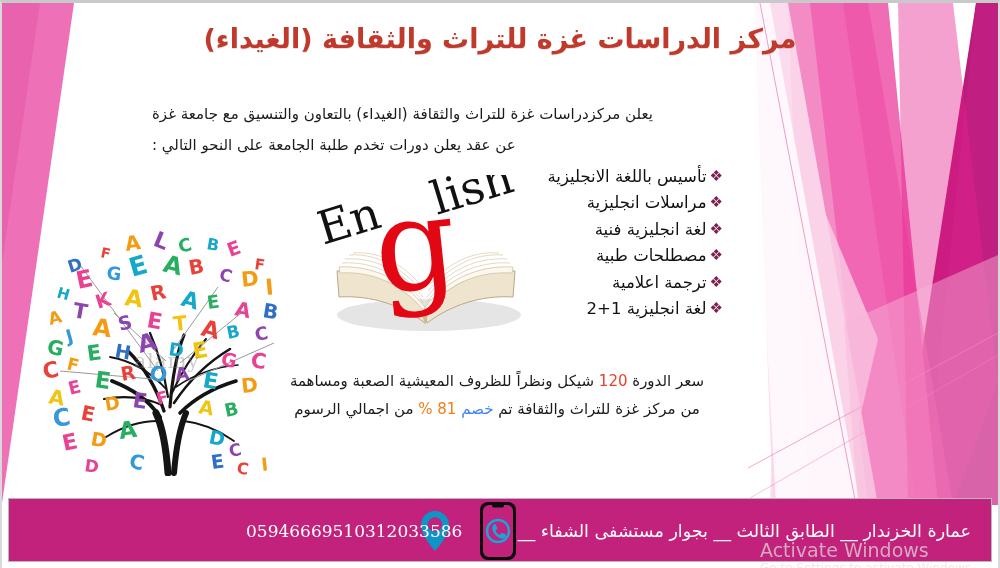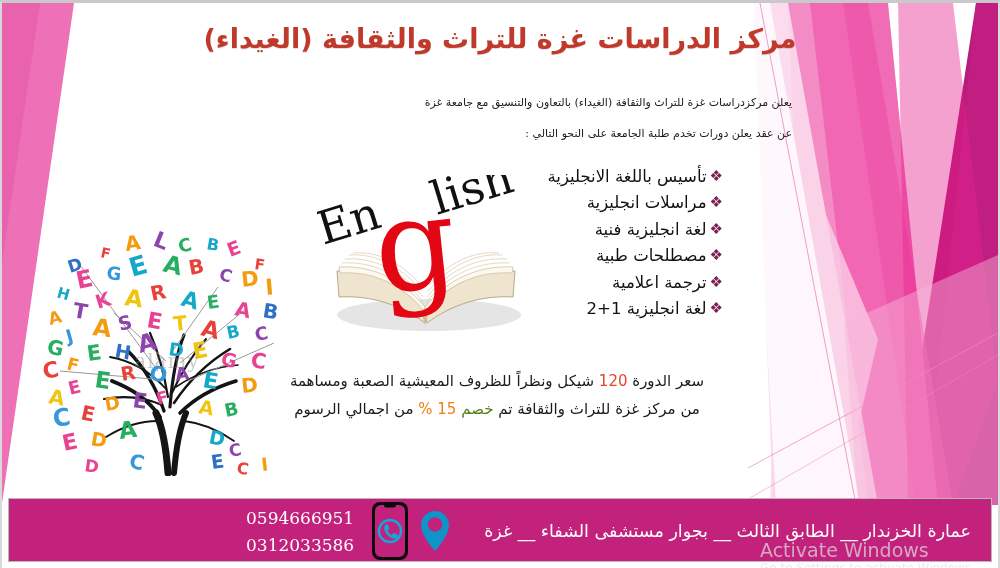--- a/index.html
+++ b/index.html
@@ -30,23 +30,23 @@
     color:#c0392b;
     font-family:"DejaVu Sans","Liberation Sans",sans-serif;
     font-weight:bold;
     font-size:27px;
     letter-spacing:1px;
     text-shadow:0 1px 0 rgba(0,0,0,.12);
   }
 
   
   #intro{
-    position:absolute;left:150px;width:640px;top:84px;
-    direction:rtl;text-align:right;
-    color:#1b1b1b;font-size:11px;line-height:31px;
+    position:absolute;left:150px;width:640px;top:96px;
+    direction:rtl;text-align:left;
+    color:#1b1b1b;font-size:15px;line-height:31px;
   }
   #intro .ln{display:block;}
 
   
   #course-list{
     position:absolute;right:275px;top:160px;width:430px;
     direction:rtl;list-style:none;margin:0;padding:0;
   }
   #course-list li{
     display:flex;align-items:center;justify-content:flex-start;
@@ -61,21 +61,21 @@
 
   
   #price{
     position:absolute;left:230px;width:530px;top:364px;
     direction:rtl;text-align:center;
     font-size:15px;line-height:28px;color:#1b1b1b;
   }
   #price .ln{display:block;}
   .hl-red{color:#e8432a;}
   .hl-orange{color:#f07f18;}
-  .hl-darkred{color:#4d7c0f;}
+  .hl-darkred{color:#3b82f6;}
 
   
   #logo-english{position:absolute;left:315px;top:172px;width:215px;height:175px;}
 
   
   #tree{position:absolute;left:38px;top:218px;width:250px;height:255px;}
   #tree .wm{
     position:absolute;left:22px;top:128px;width:210px;text-align:center;
     color:rgba(130,130,130,.40);font-size:20px;letter-spacing:1px;
     font-family:"DejaVu Serif","Liberation Serif",serif;
@@ -93,21 +93,21 @@
     display:flex;align-items:center;direction:rtl;gap:10px;
   }
   #address-text{
     color:#ffffff;font-size:17.5px;direction:rtl;white-space:nowrap;margin-left:24px;
   }
   #phone-block{
     position:absolute;left:237px;top:0;height:64px;
     display:flex;align-items:center;gap:16px;
   }
   #phone-numbers{
-    display:flex;flex-direction:column;justify-content:space-between;gap:7px;
+    display:flex;flex-direction:row;justify-content:space-between;
     color:#ffffff;font-size:17px;
     font-family:"DejaVu Serif","Liberation Serif",serif;
   }
 
   
   #watermark{
     position:absolute;left:758px;top:536px;width:240px;
     color:rgba(222,222,222,.72);
     font-size:19px;line-height:22px;
     font-family:"DejaVu Sans","Liberation Sans",sans-serif;
@@ -306,21 +306,21 @@
       <span class="txt">ترجمة اعلامية</span>
     </li>
     <li>
       <span class="bul">❖</span>
       <span class="txt">لغة انجليزية 1+2</span>
     </li>
   </ul>
 
   <div id="price">
     <span class="ln"><span>سعر الدورة </span><span class="hl-red">120</span><span> شيكل ونظراً للظروف المعيشية الصعبة ومساهمة</span></span>
-    <span class="ln"><span>من مركز غزة للتراث والثقافة تم </span><span class="hl-darkred">خصم</span><span class="hl-orange"> 15 %</span><span> من اجمالي الرسوم</span></span>
+    <span class="ln"><span>من مركز غزة للتراث والثقافة تم </span><span class="hl-darkred">خصم</span><span class="hl-orange"> 81 %</span><span> من اجمالي الرسوم</span></span>
   </div>
 
   <div id="bottom-bar">
 
     <div id="address-row">
       <span id="address-text">عمارة الخزندار __ الطابق الثالث __ بجوار مستشفى الشفاء __ غزة</span>
       <span style="flex:0 0 auto;display:flex;align-items:center;">
         <svg width="30" height="42" viewBox="0 0 30 42">
           <path d="M15 1 C7.3 1 1 7.3 1 15 C1 26 15 41 15 41 C15 41 29 26 29 15 C29 7.3 22.7 1 15 1 Z" fill="#1093c7"></path>
           <circle cx="15" cy="14.5" r="7.2" fill="#c2217c"></circle>

